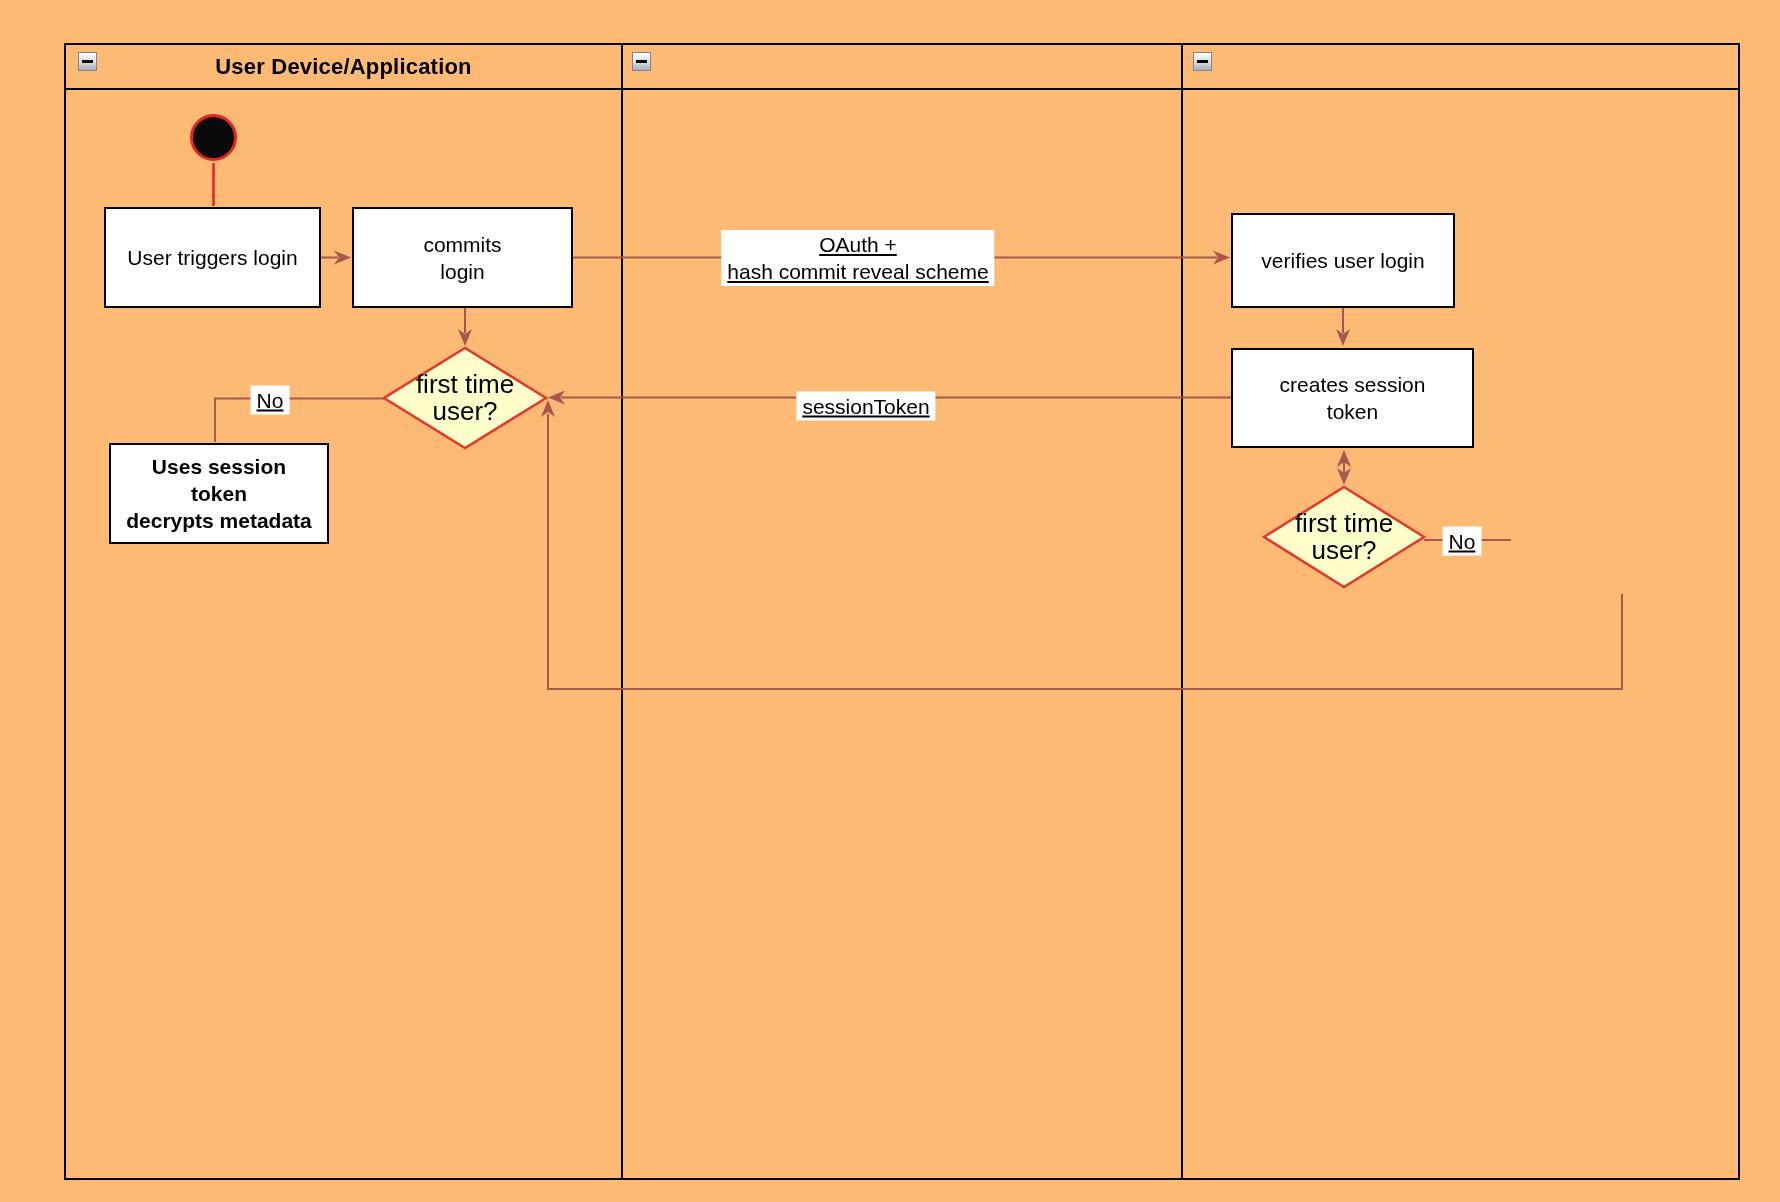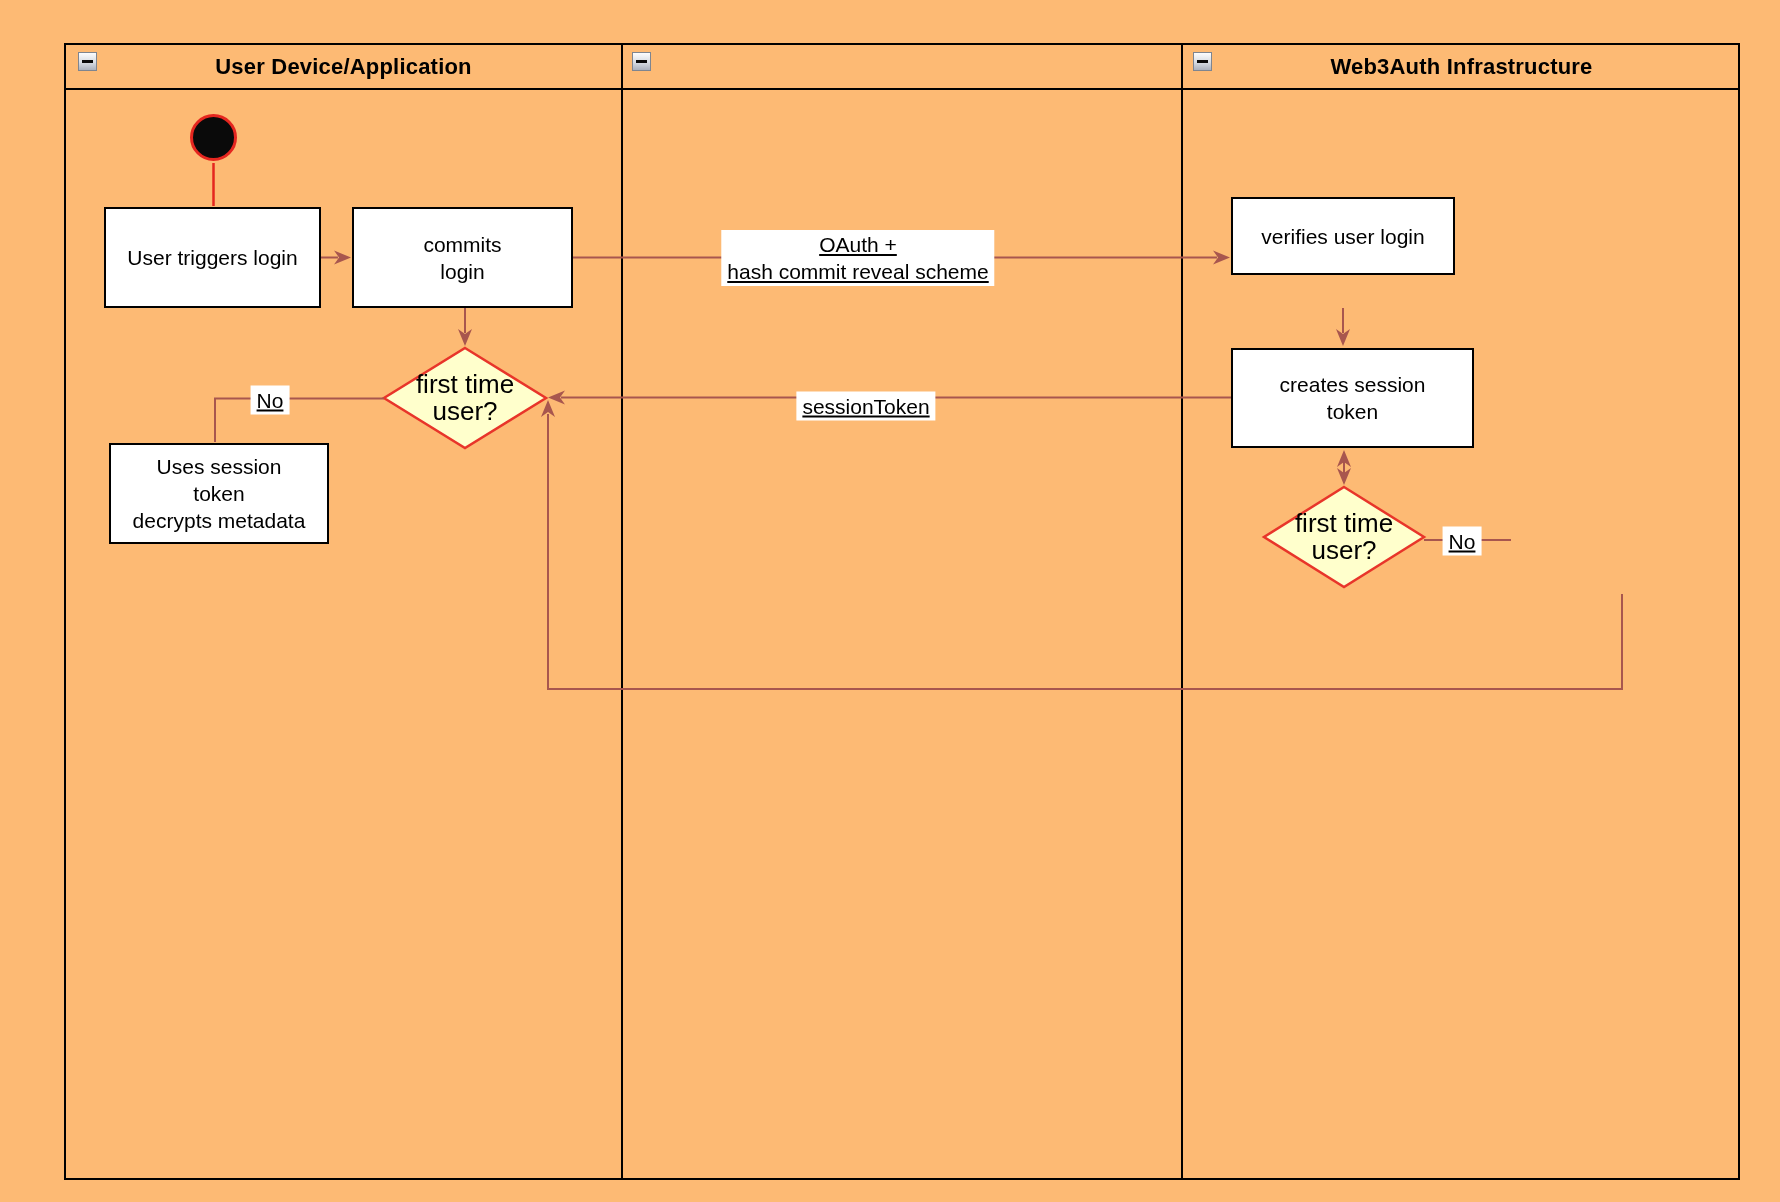--- a/index.html
+++ b/index.html
@@ -92,21 +92,20 @@
 <body>
 
 <div id="canvas">
 
   <div class="frame"></div>
   <div class="line" style="left:621px; top:43px; width:2px; height:1137px;"></div>
   <div class="line" style="left:1181px; top:43px; width:2px; height:1137px;"></div>
   <div class="line" style="left:64px; top:88px; width:1676px; height:2px;"></div>
 
   <div class="lane-title" style="left:64px; width:559px;">User Device/Application</div>
-  <div class="lane-title" style="left:1183px; width:557px;">Web3Auth Infrastructure</div>
 
   <div class="collapse-btn" style="left:78px;">
       <span class="bar"></span>
     </div>
   <div class="collapse-btn" style="left:632px;">
       <span class="bar"></span>
     </div>
   <div class="collapse-btn" style="left:1193px;">
       <span class="bar"></span>
     </div>
@@ -145,25 +144,25 @@
     <polygon points="548,400 541,417 548,412 555,417" fill="#a8564e"></polygon>
   </svg>
 
   <div class="start-node"></div>
 
   <div class="node" style="left:352px; top:207px; width:221px; height:101px;">commits
 login</div>
 
   <div class="node" style="left:104px; top:207px; width:217px; height:101px;">User triggers login</div>
 
-  <div class="node" style="left:109px; top:443px; width:220px; height:101px;">Uses session
+  <div class="node" style="left:109px; top:443px; width:220px; height:101px;font-weight:bold;">Uses session
 token
 decrypts metadata</div>
 
-  <div class="node" style="left:1231px; top:197px; width:224px; height:78px;">verifies user login</div>
+  <div class="node" style="left:1231px; top:213px; width:224px; height:95px;">verifies user login</div>
 
   <div class="node" style="left:1231px; top:348px; width:243px; height:100px;">creates session
 token</div>
 
 
   <div class="diamond-label" style="left:385px; top:358px; width:160px; height:80px;">first time
 user?</div>
   <div class="diamond-label" style="left:1264px; top:497px; width:160px; height:80px;">first time
 user?</div>
 

